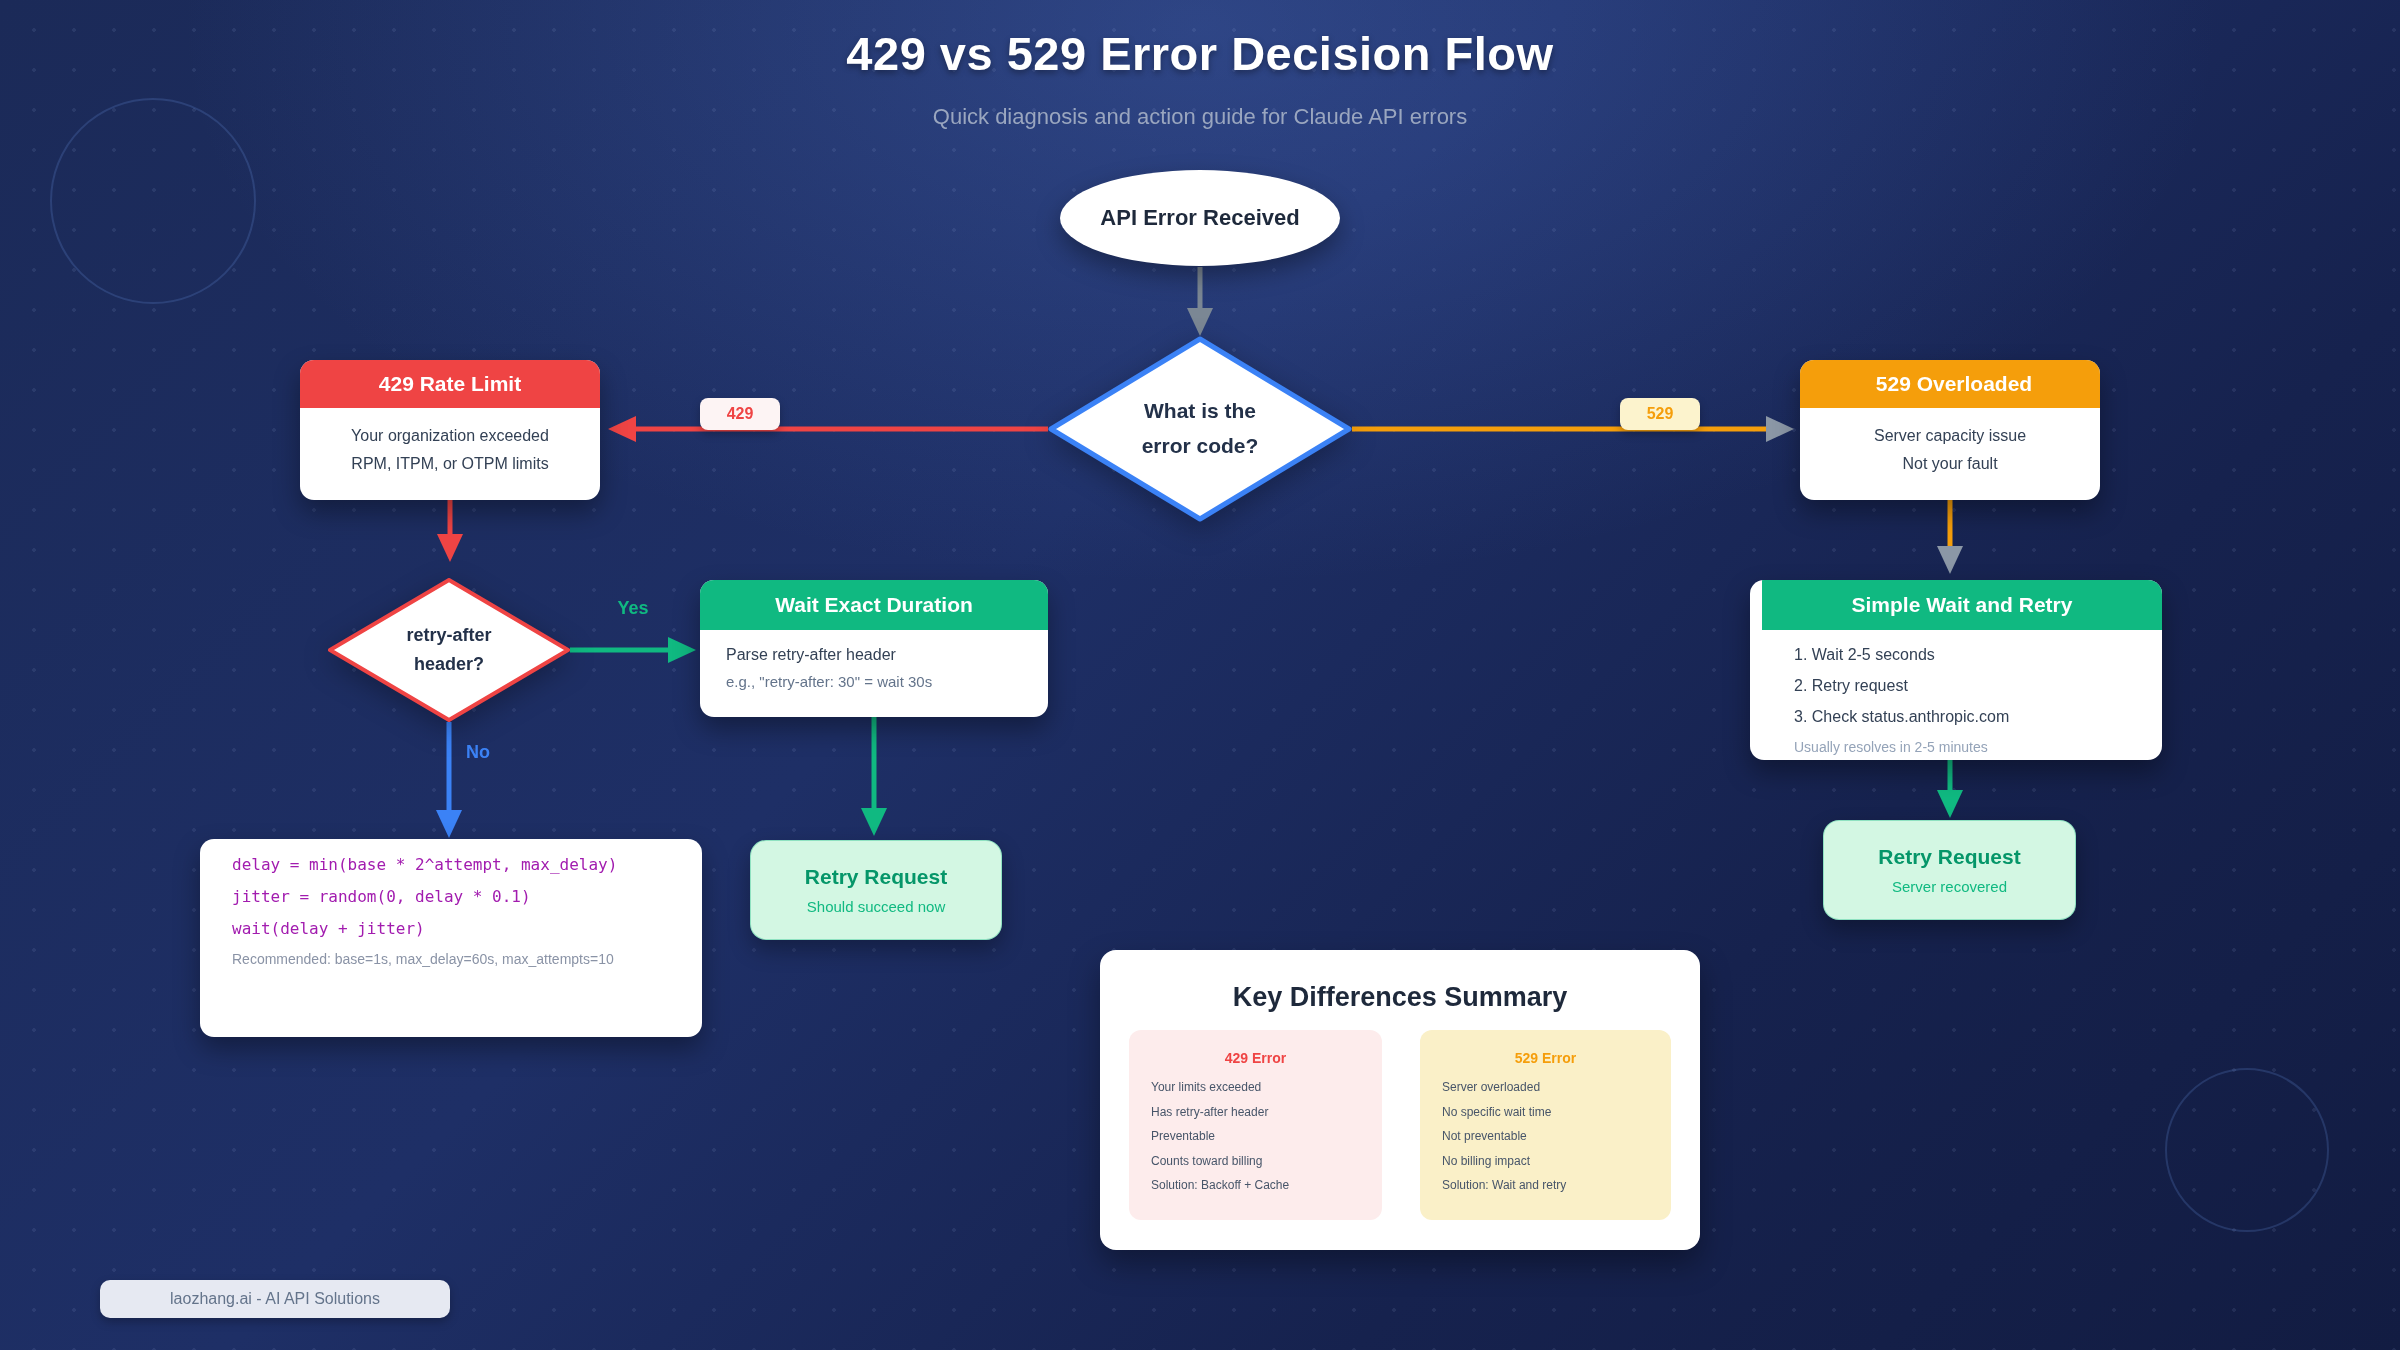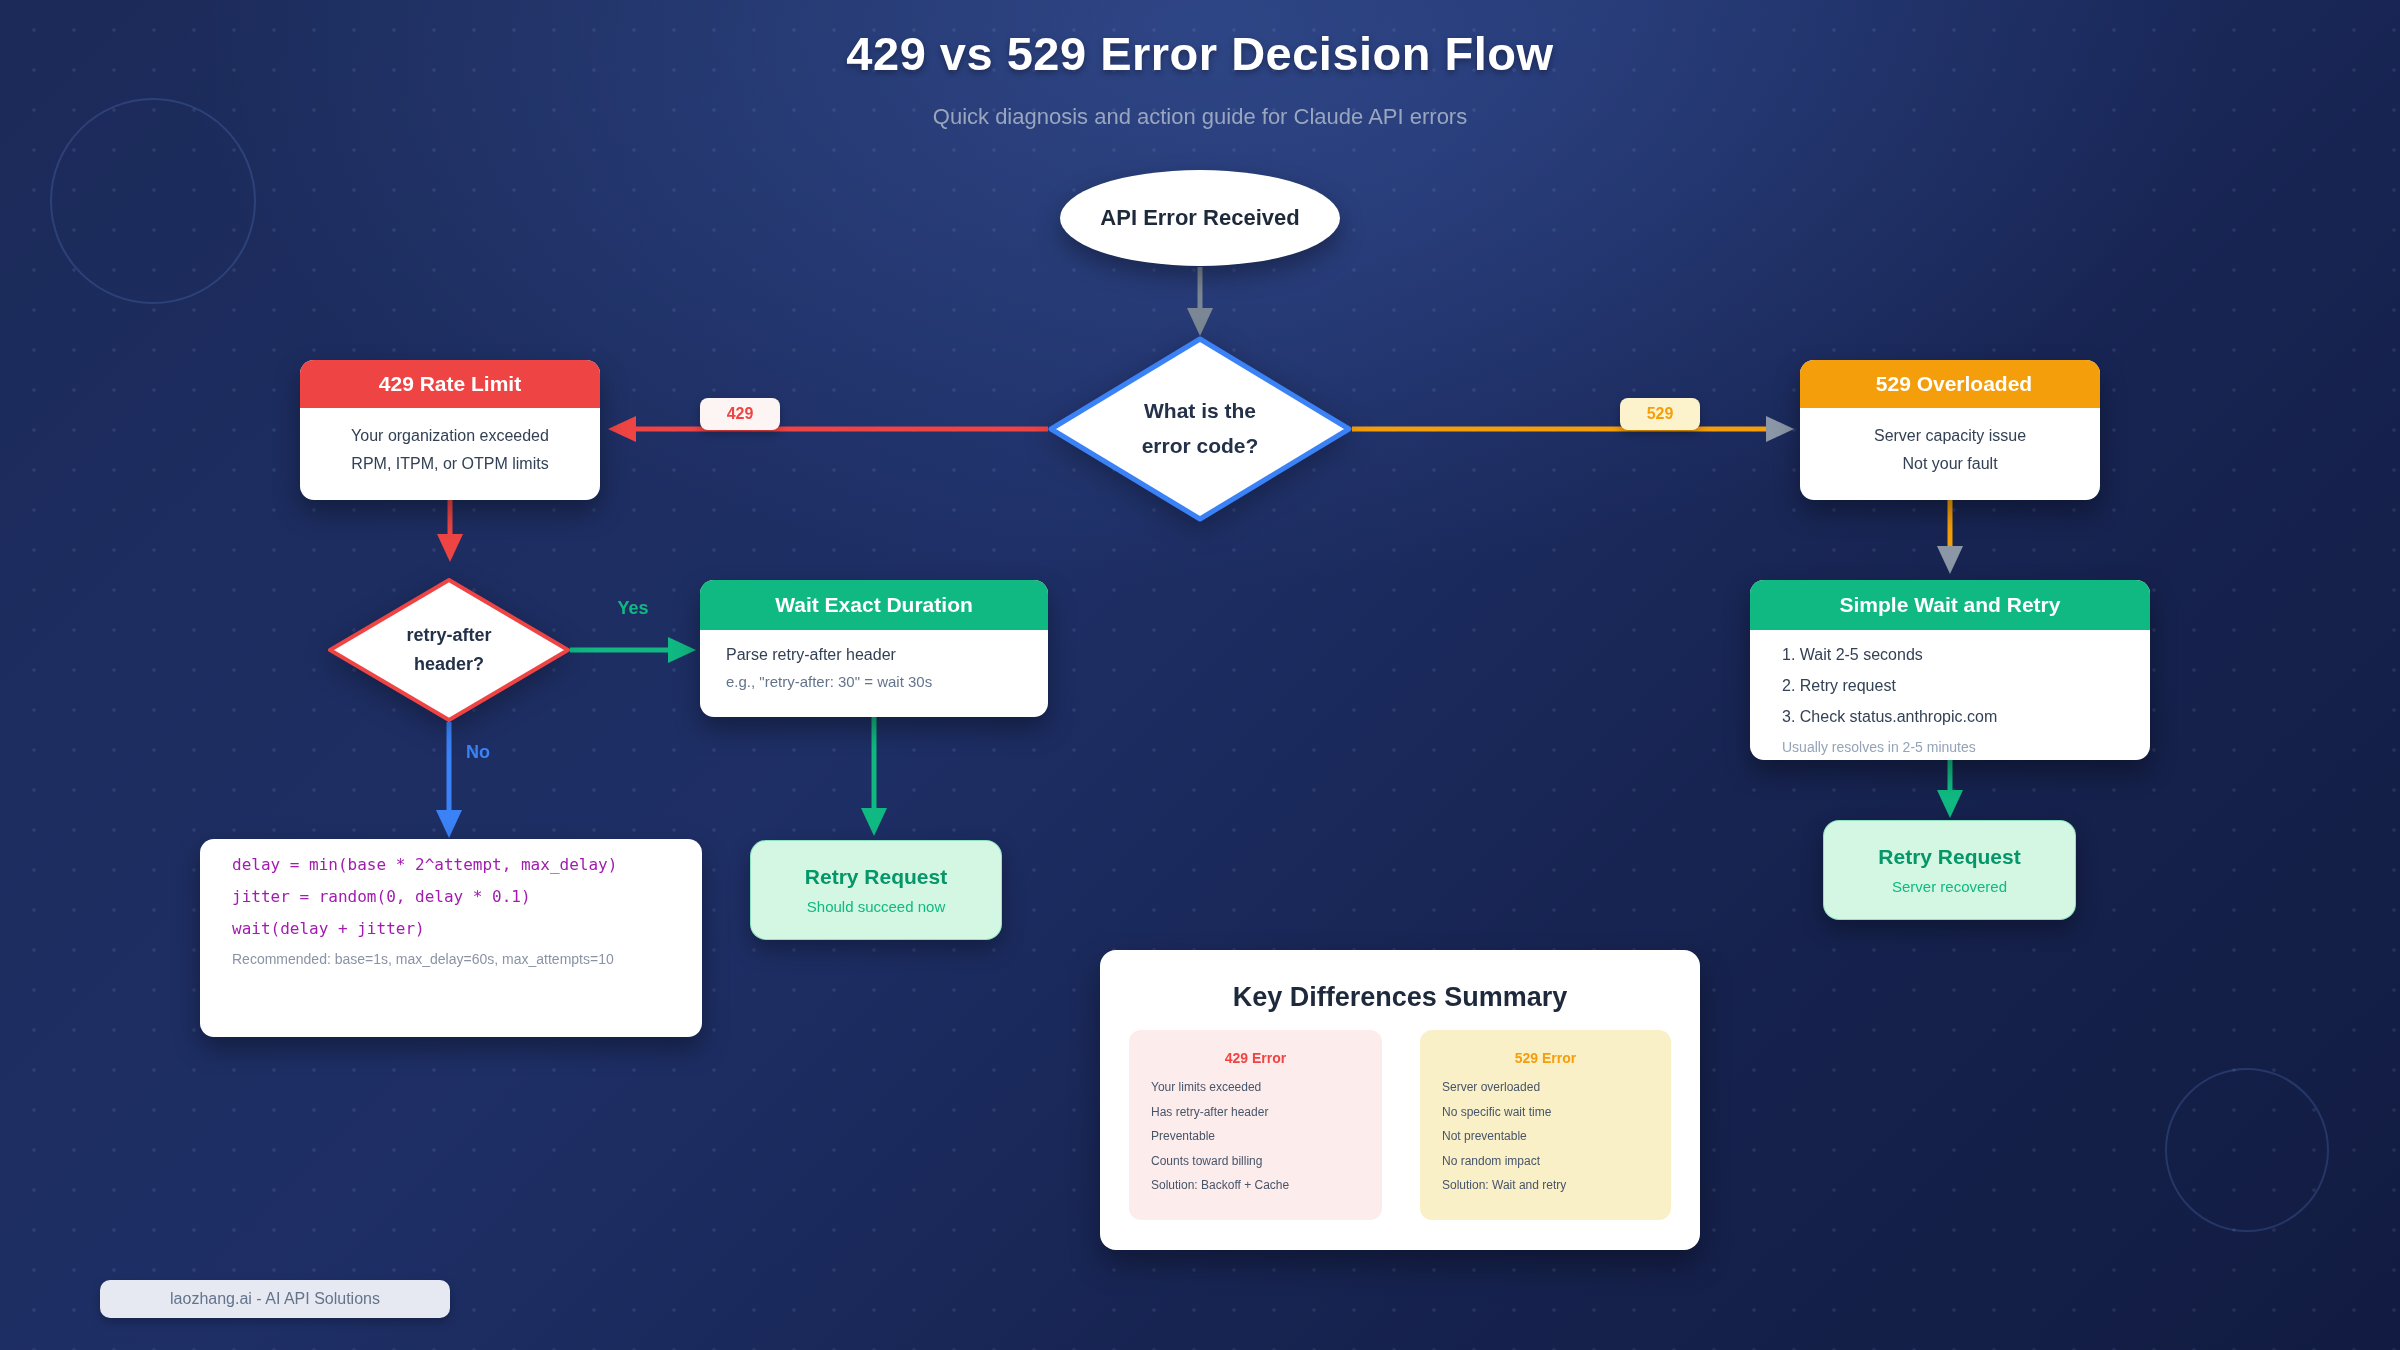--- a/index.html
+++ b/index.html
@@ -57,21 +57,21 @@
   .box-wait .fbox-header{height:50px;}
   .left-body{padding:16px 0 0 26px;color:#334155;font-size:16px;}
   .left-body .sub{color:#64748b;font-size:15px;margin-top:9px;}
 
   .box-backoff{left:200px;top:839px;width:502px;height:198px;}
   .box-backoff .fbox-header{height:49px;}
   .code-body{padding:16px 0 0 32px;}
   .code-line{font-family:"DejaVu Sans Mono",monospace;color:#a21caf;font-size:16px;margin-bottom:13px;}
   .code-note{color:#8a93a6;font-size:14px;margin-top:4px;}
 
-  .box-simple{left:1750px;top:580px;width:400px;height:180px;}
+  .box-simple{left:1750px;top:580px;width:400px;height:180px;padding-left:12px;}
   .box-simple .fbox-header{height:50px;}
   .steps-body{padding:16px 0 0 32px;color:#334155;font-size:16px;}
   .steps-body .step{margin-bottom:13px;}
   .steps-body .note{color:#94a3b8;font-size:14px;margin-top:2px;}
 
   .mint-box{position:absolute;background:#d3f7e3;border:1px solid rgba(16,185,129,0.35);
     border-radius:16px;display:flex;flex-direction:column;align-items:center;justify-content:center;
     box-shadow:0 10px 22px rgba(0,0,0,0.30);}
   .mint-left{left:750px;top:840px;width:250px;height:98px;}
   .mint-right{left:1823px;top:820px;width:251px;height:98px;}
@@ -242,20 +242,20 @@
         <div>Counts toward billing</div>
         <div>Solution: Backoff + Cache</div>
       </div>
     </div>
     <div class="summary-panel panel-529">
       <div class="panel-title">529 Error</div>
       <div class="panel-items">
         <div>Server overloaded</div>
         <div>No specific wait time</div>
         <div>Not preventable</div>
-        <div>No random impact</div>
+        <div>No billing impact</div>
         <div>Solution: Wait and retry</div>
       </div>
     </div>
   </div>
 
   <div class="footer-badge">laozhang.ai - AI API Solutions</div>
 </div>
 
 </body></html>

